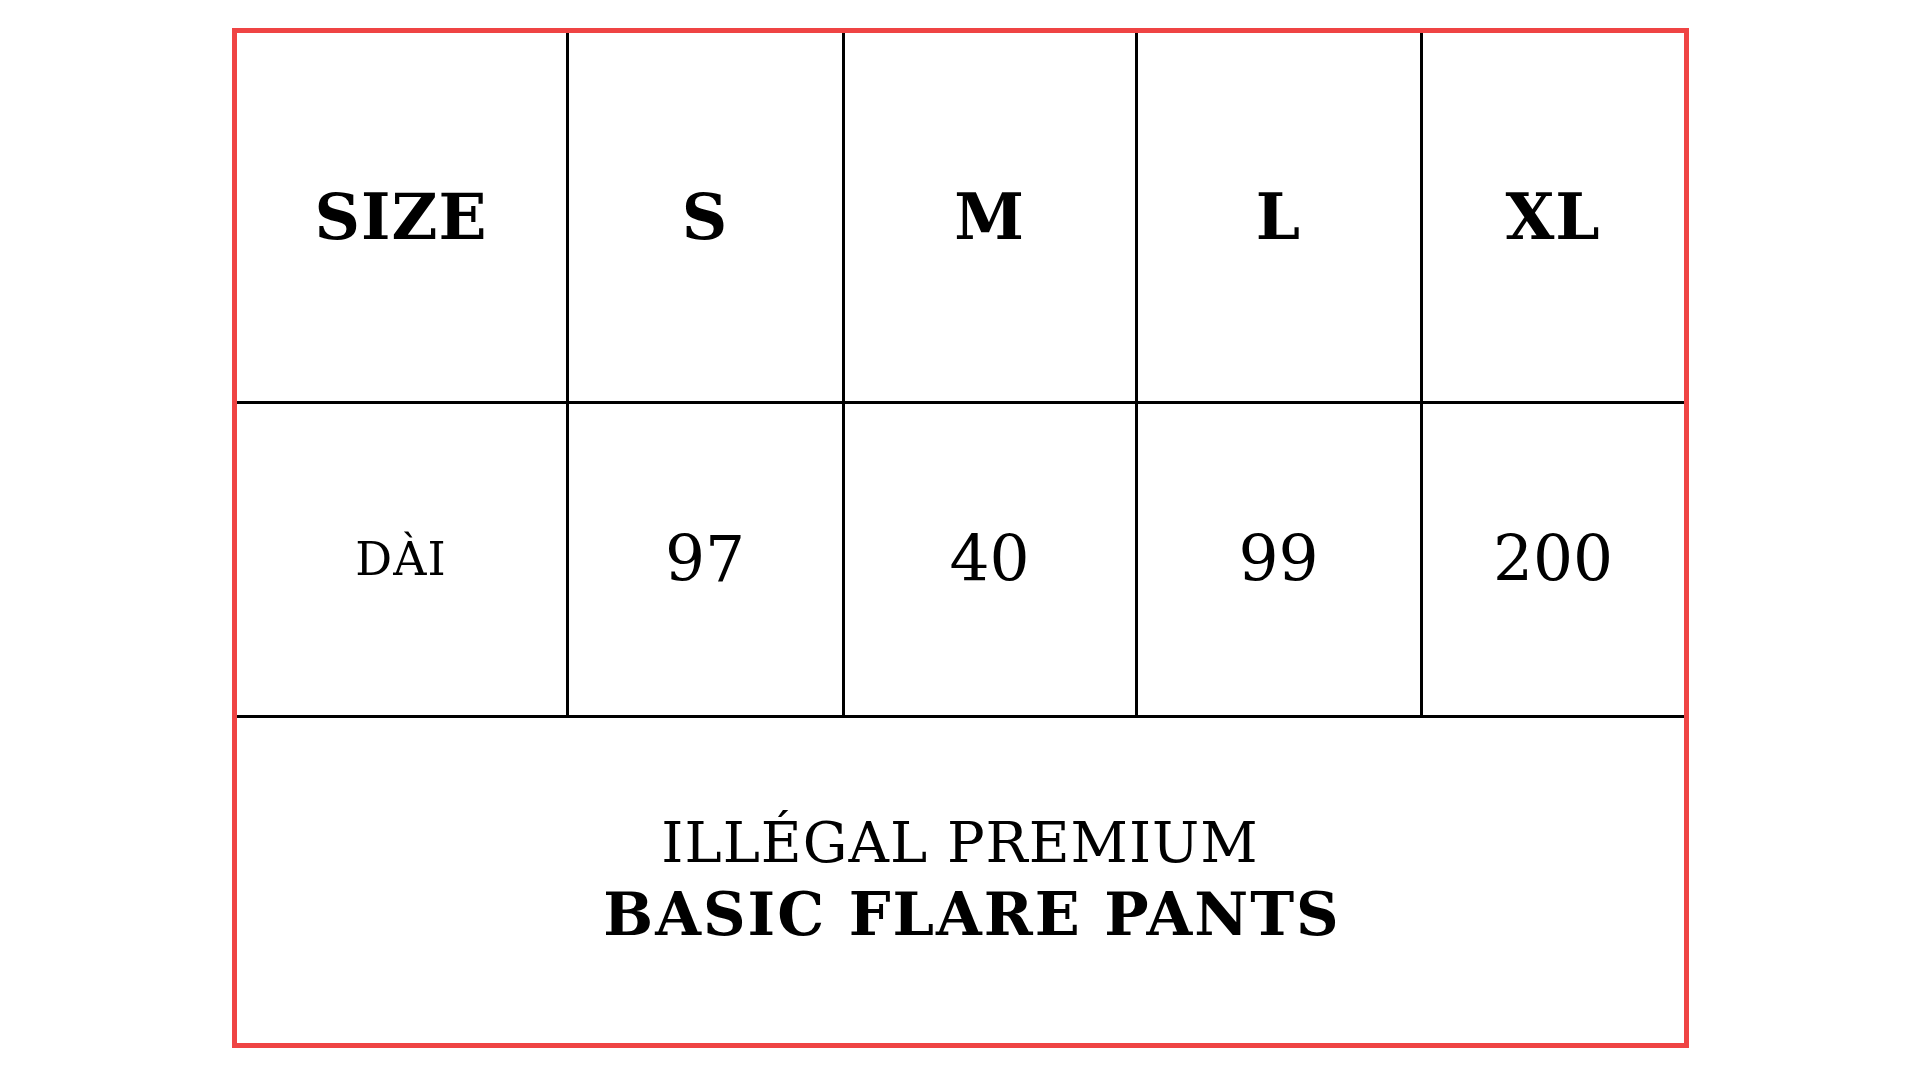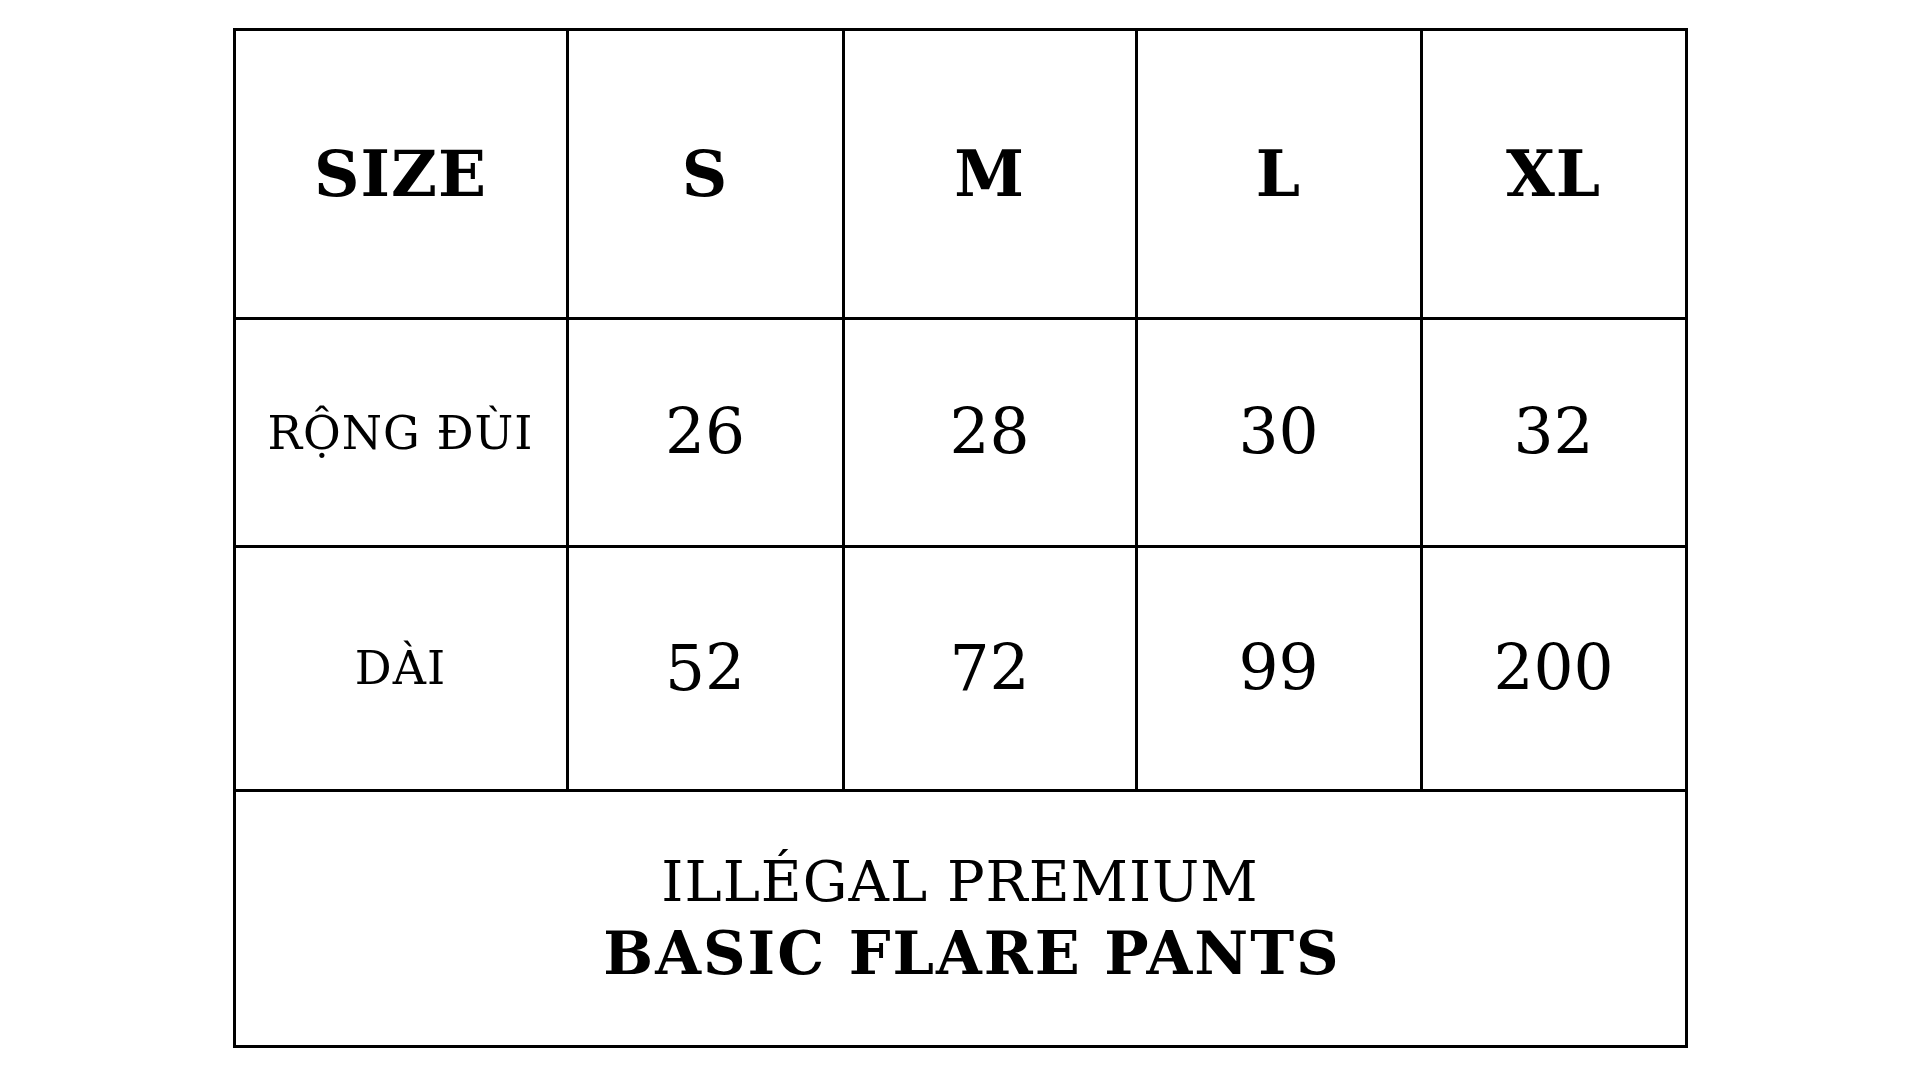--- a/index.html
+++ b/index.html
@@ -10,21 +10,21 @@
     font-family: "DejaVu Serif", "Liberation Serif", serif;
     color: #000000;
     overflow: hidden;
   }
   table.size-chart {
     width: 1452px;
     height: 1020px;
     margin: 28px auto 0 auto;
     border-collapse: collapse;
     table-layout: fixed;
-    border: 2px solid #ef4444;
+    border: 5px solid #ef4444;
   }
   table.size-chart th,
   table.size-chart td {
     border: 3px solid #000000;
     text-align: center;
     vertical-align: middle;
     background: #ffffff;
     padding: 0;
   }
   
@@ -87,32 +87,25 @@
   <tbody>
       <tr class="r-header">
     <th class="header-cell">SIZE</th>
     <th class="header-cell">S</th>
     <th class="header-cell">M</th>
     <th class="header-cell">L</th>
     <th class="header-cell">XL</th>
   </tr>
 
 
-  <tr class="r-thigh">
-    <td class="row-label">RỘNG ĐÙI</td>
-    <td class="value-cell">26</td>
-    <td class="value-cell">28</td>
-    <td class="value-cell">30</td>
-    <td class="value-cell">32</td>
-  </tr>
 
   <tr class="r-length">
     <td class="row-label">DÀI</td>
-    <td class="value-cell">52</td>
-    <td class="value-cell">72</td>
+    <td class="value-cell">97</td>
+    <td class="value-cell">40</td>
     <td class="value-cell">99</td>
     <td class="value-cell">200</td>
   </tr>
 
 
   <tr class="r-footer">
     <td class="footer-cell" colspan="5">
       <div class="footer-brand">ILLÉGAL PREMIUM</div>
       <div class="footer-product">BASIC FLARE PANTS</div>
     </td>

